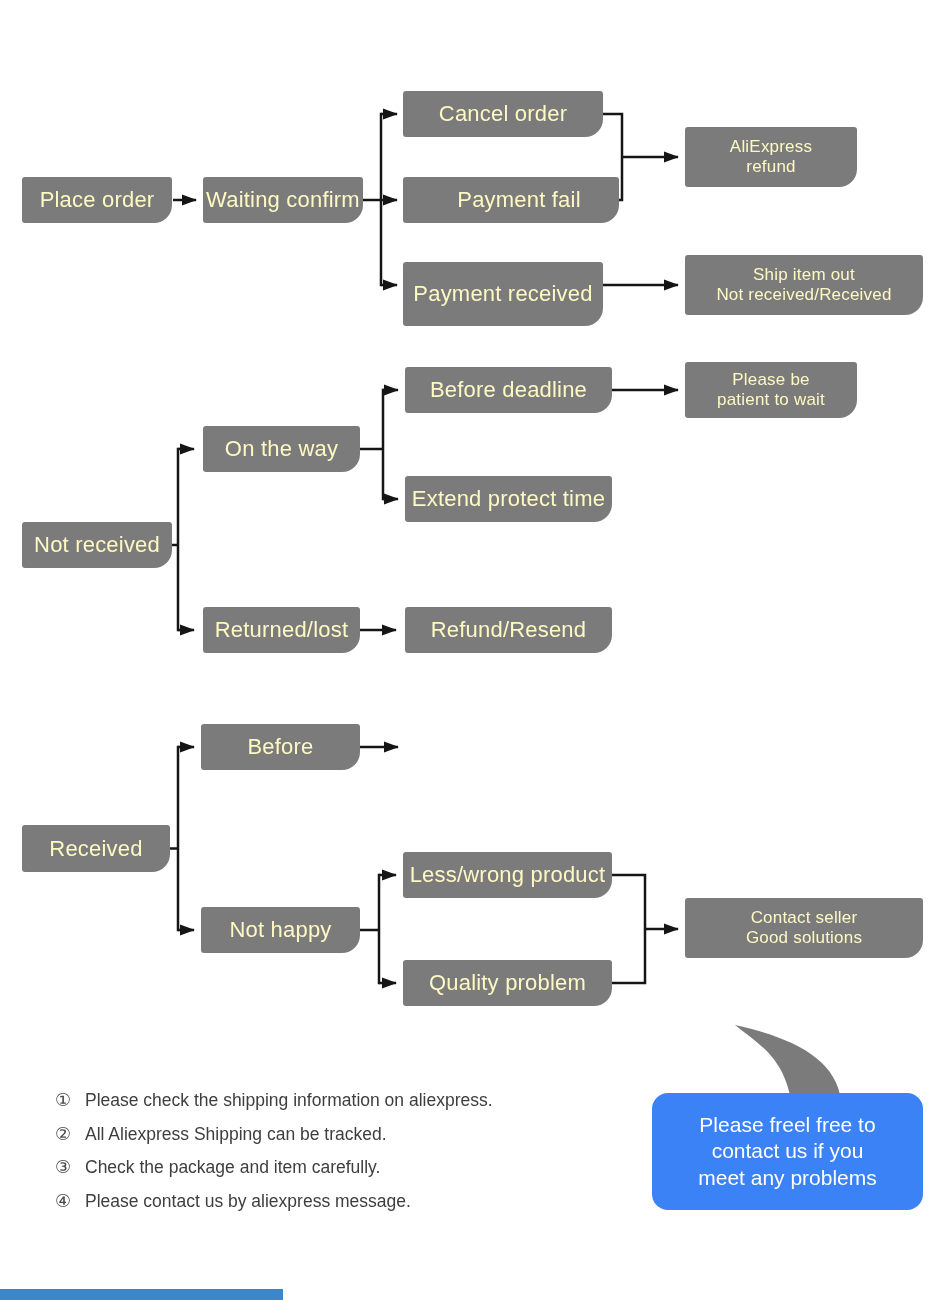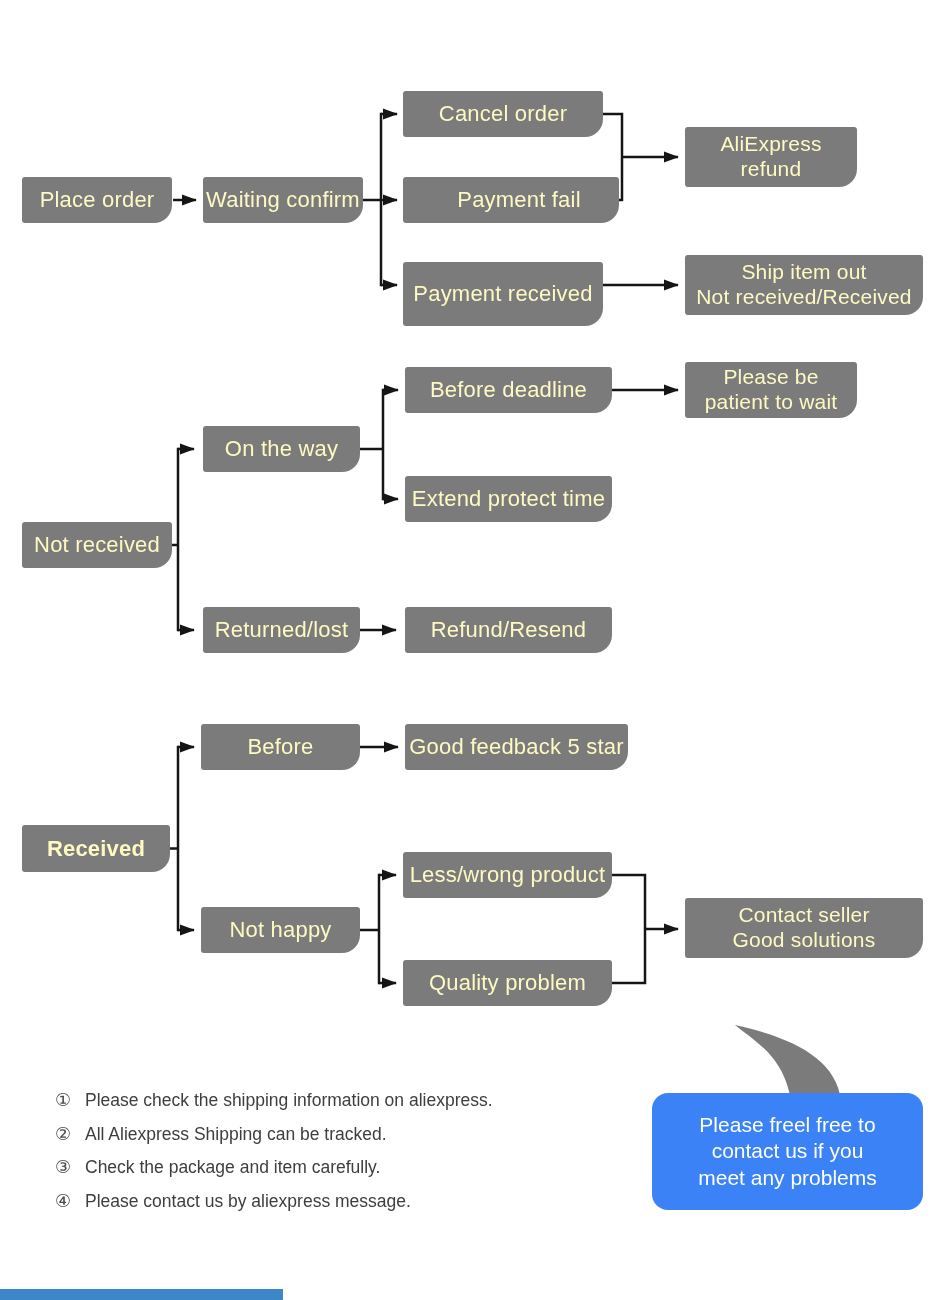--- a/index.html
+++ b/index.html
@@ -8,21 +8,21 @@
     font-family:"Liberation Sans","DejaVu Sans",sans-serif;overflow:hidden;
   }
   svg.overlay{position:absolute;left:0;top:0;z-index:1;pointer-events:none;}
   .ln{stroke:#151515;stroke-width:2.5;fill:none;}
   .node{
     position:absolute;z-index:2;background:#7b7b7b;color:#fef9c3;
     display:flex;align-items:center;justify-content:center;text-align:center;
     border-radius:3px 3px 18px 3px;font-size:22px;line-height:1.18;
     white-space:pre-line;letter-spacing:.2px;
   }
-  .node.small{font-size:21px;}
+  .node.small{font-size:17px;}
   .notes{position:absolute;left:55px;top:1089px;z-index:2;color:#3e3e3e;font-size:17.5px;}
   .note-row{display:flex;align-items:baseline;margin-bottom:11.5px;}
   .note-num{width:30px;flex:0 0 30px;font-size:18px;color:#4a4a4a;}
   .bubble{
     position:absolute;left:652px;top:1093px;width:271px;height:117px;z-index:3;
     background:#3b82f6;color:#fff;border-radius:16px;
     display:flex;align-items:center;justify-content:center;text-align:center;
     font-size:21px;line-height:1.27;white-space:pre-line;
   }
   .blue-bar{position:absolute;left:0;top:1289px;width:283px;height:11px;background:#3d87c9;z-index:2;}
@@ -82,23 +82,22 @@
 
   <div class="node" style="left:22px;top:522px;width:150px;height:46px;">Not received</div>
   <div class="node" style="left:203px;top:426px;width:157px;height:46px;">On the way</div>
   <div class="node" style="left:405px;top:367px;width:207px;height:46px;">Before deadline</div>
   <div class="node" style="left:405px;top:476px;width:207px;height:46px;">Extend protect time</div>
   <div class="node small" style="left:685px;top:362px;width:172px;height:56px;">Please be
 patient to wait</div>
   <div class="node" style="left:203px;top:607px;width:157px;height:46px;">Returned/lost</div>
   <div class="node" style="left:405px;top:607px;width:207px;height:46px;">Refund/Resend</div>
 
-  <div class="node" style="left:22px;top:825px;width:148px;height:47px;font-weight:bold;">Received</div>
+  <div class="node" style="left:22px;top:825px;width:148px;height:47px;">Received</div>
   <div class="node" style="left:201px;top:724px;width:159px;height:46px;">Before</div>
-  <div class="node" style="left:405px;top:724px;width:223px;height:46px;">Good feedback 5 star</div>
   <div class="node" style="left:201px;top:907px;width:159px;height:46px;">Not happy</div>
   <div class="node" style="left:403px;top:852px;width:209px;height:46px;">Less/wrong product</div>
   <div class="node" style="left:403px;top:960px;width:209px;height:46px;">Quality problem</div>
   <div class="node small" style="left:685px;top:898px;width:238px;height:60px;">Contact seller
 Good solutions</div>
 
   <div class="notes">
     <div class="note-row">
       <span class="note-num">①</span>
       <span>Please check the shipping information on aliexpress.</span>

